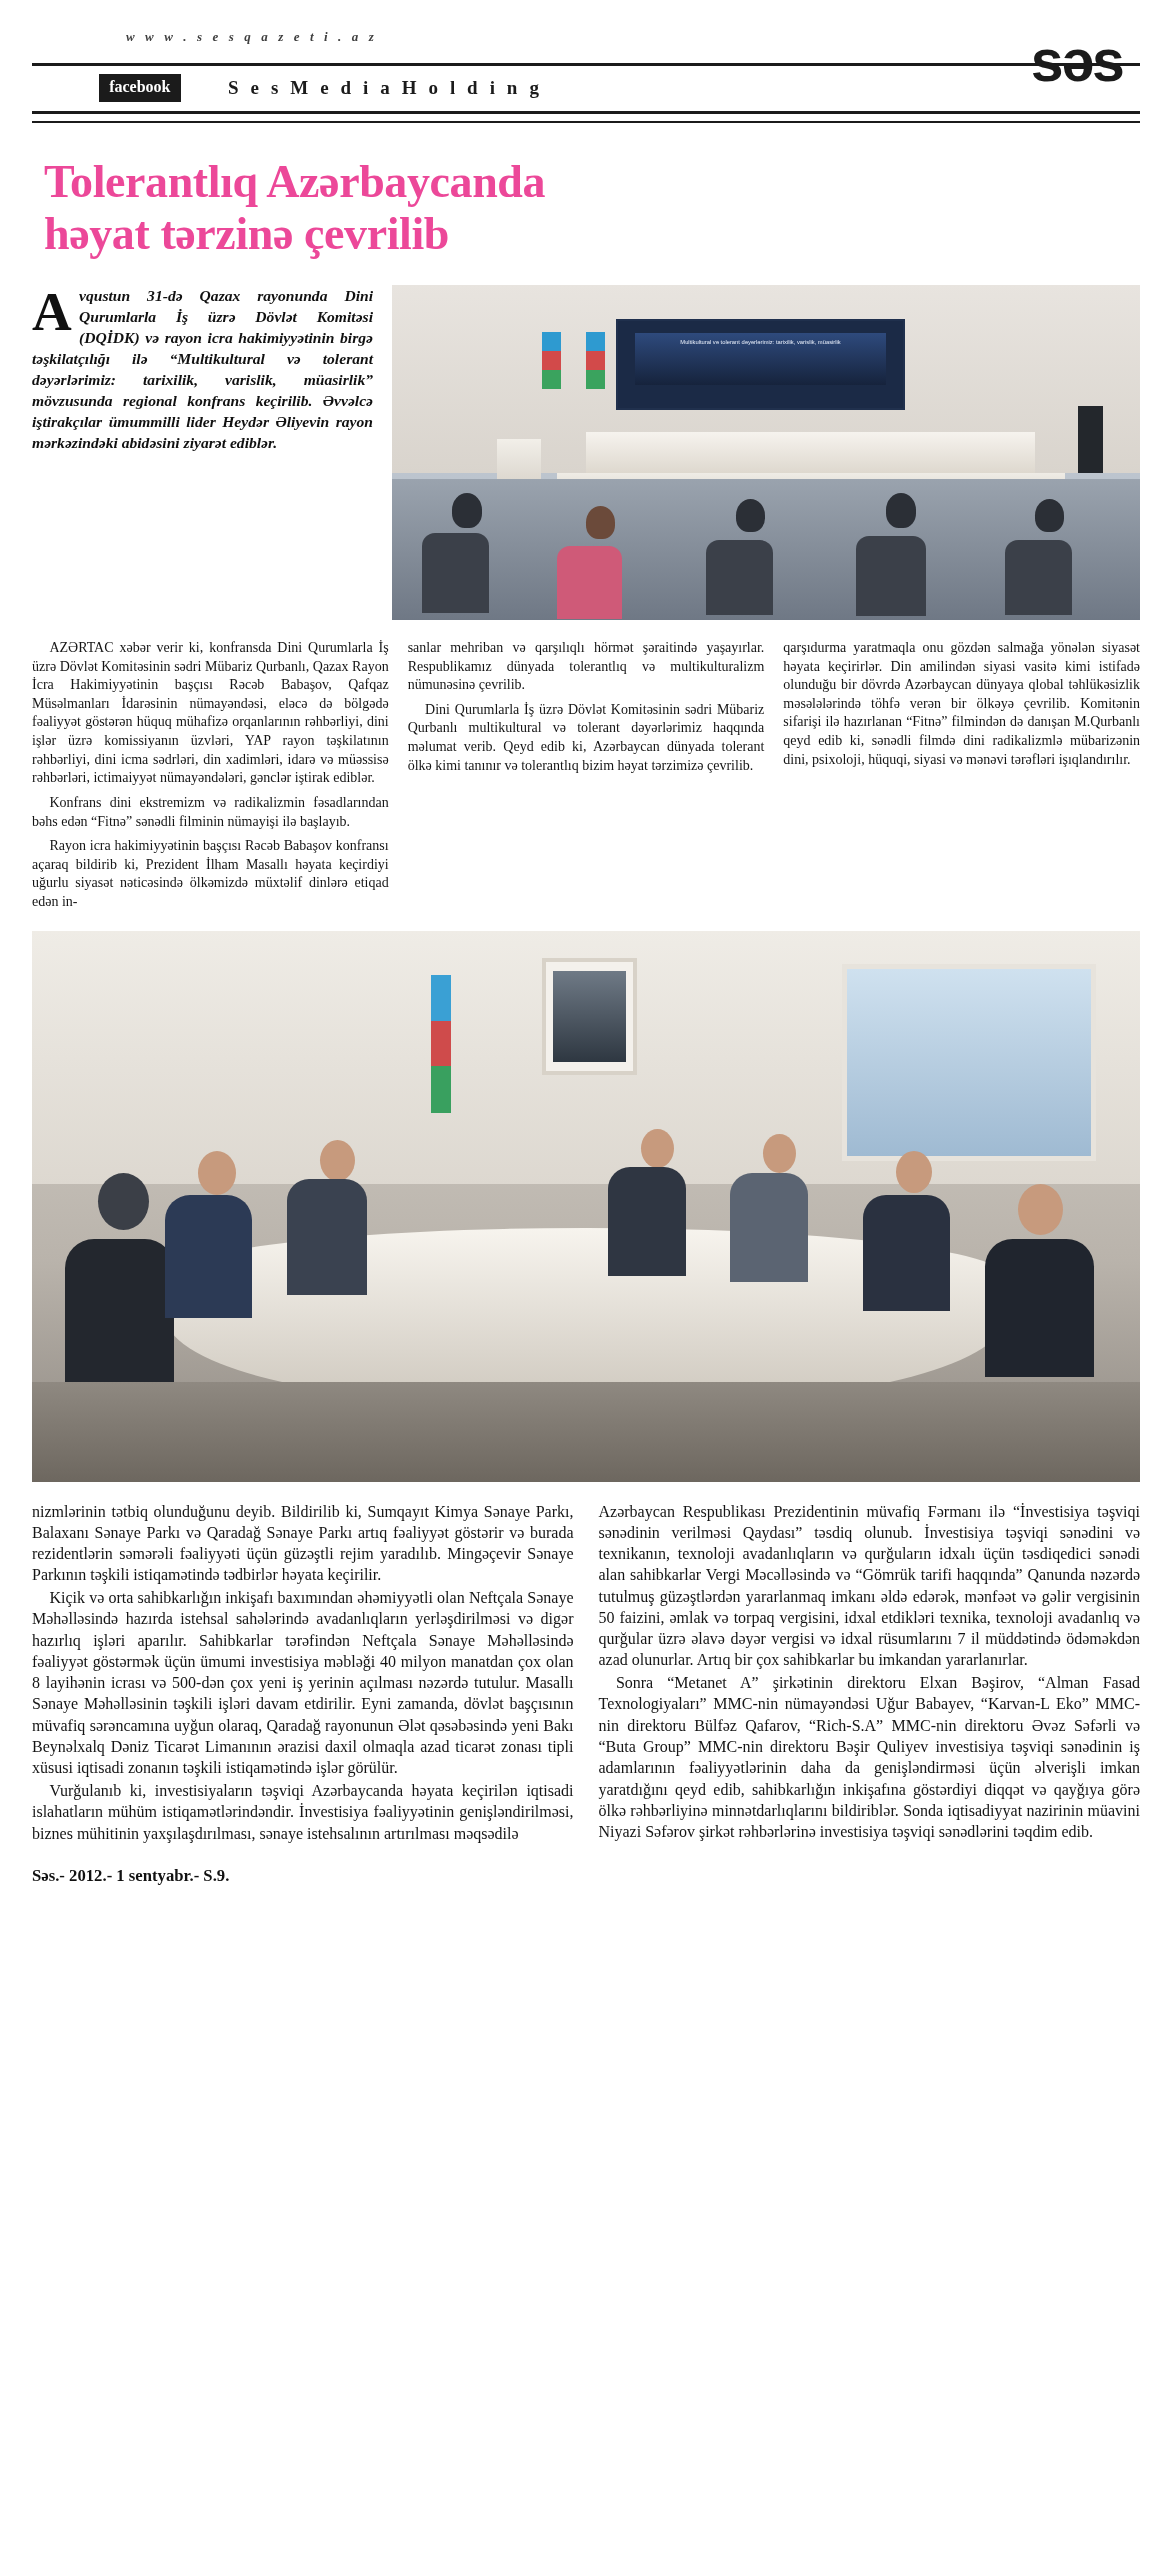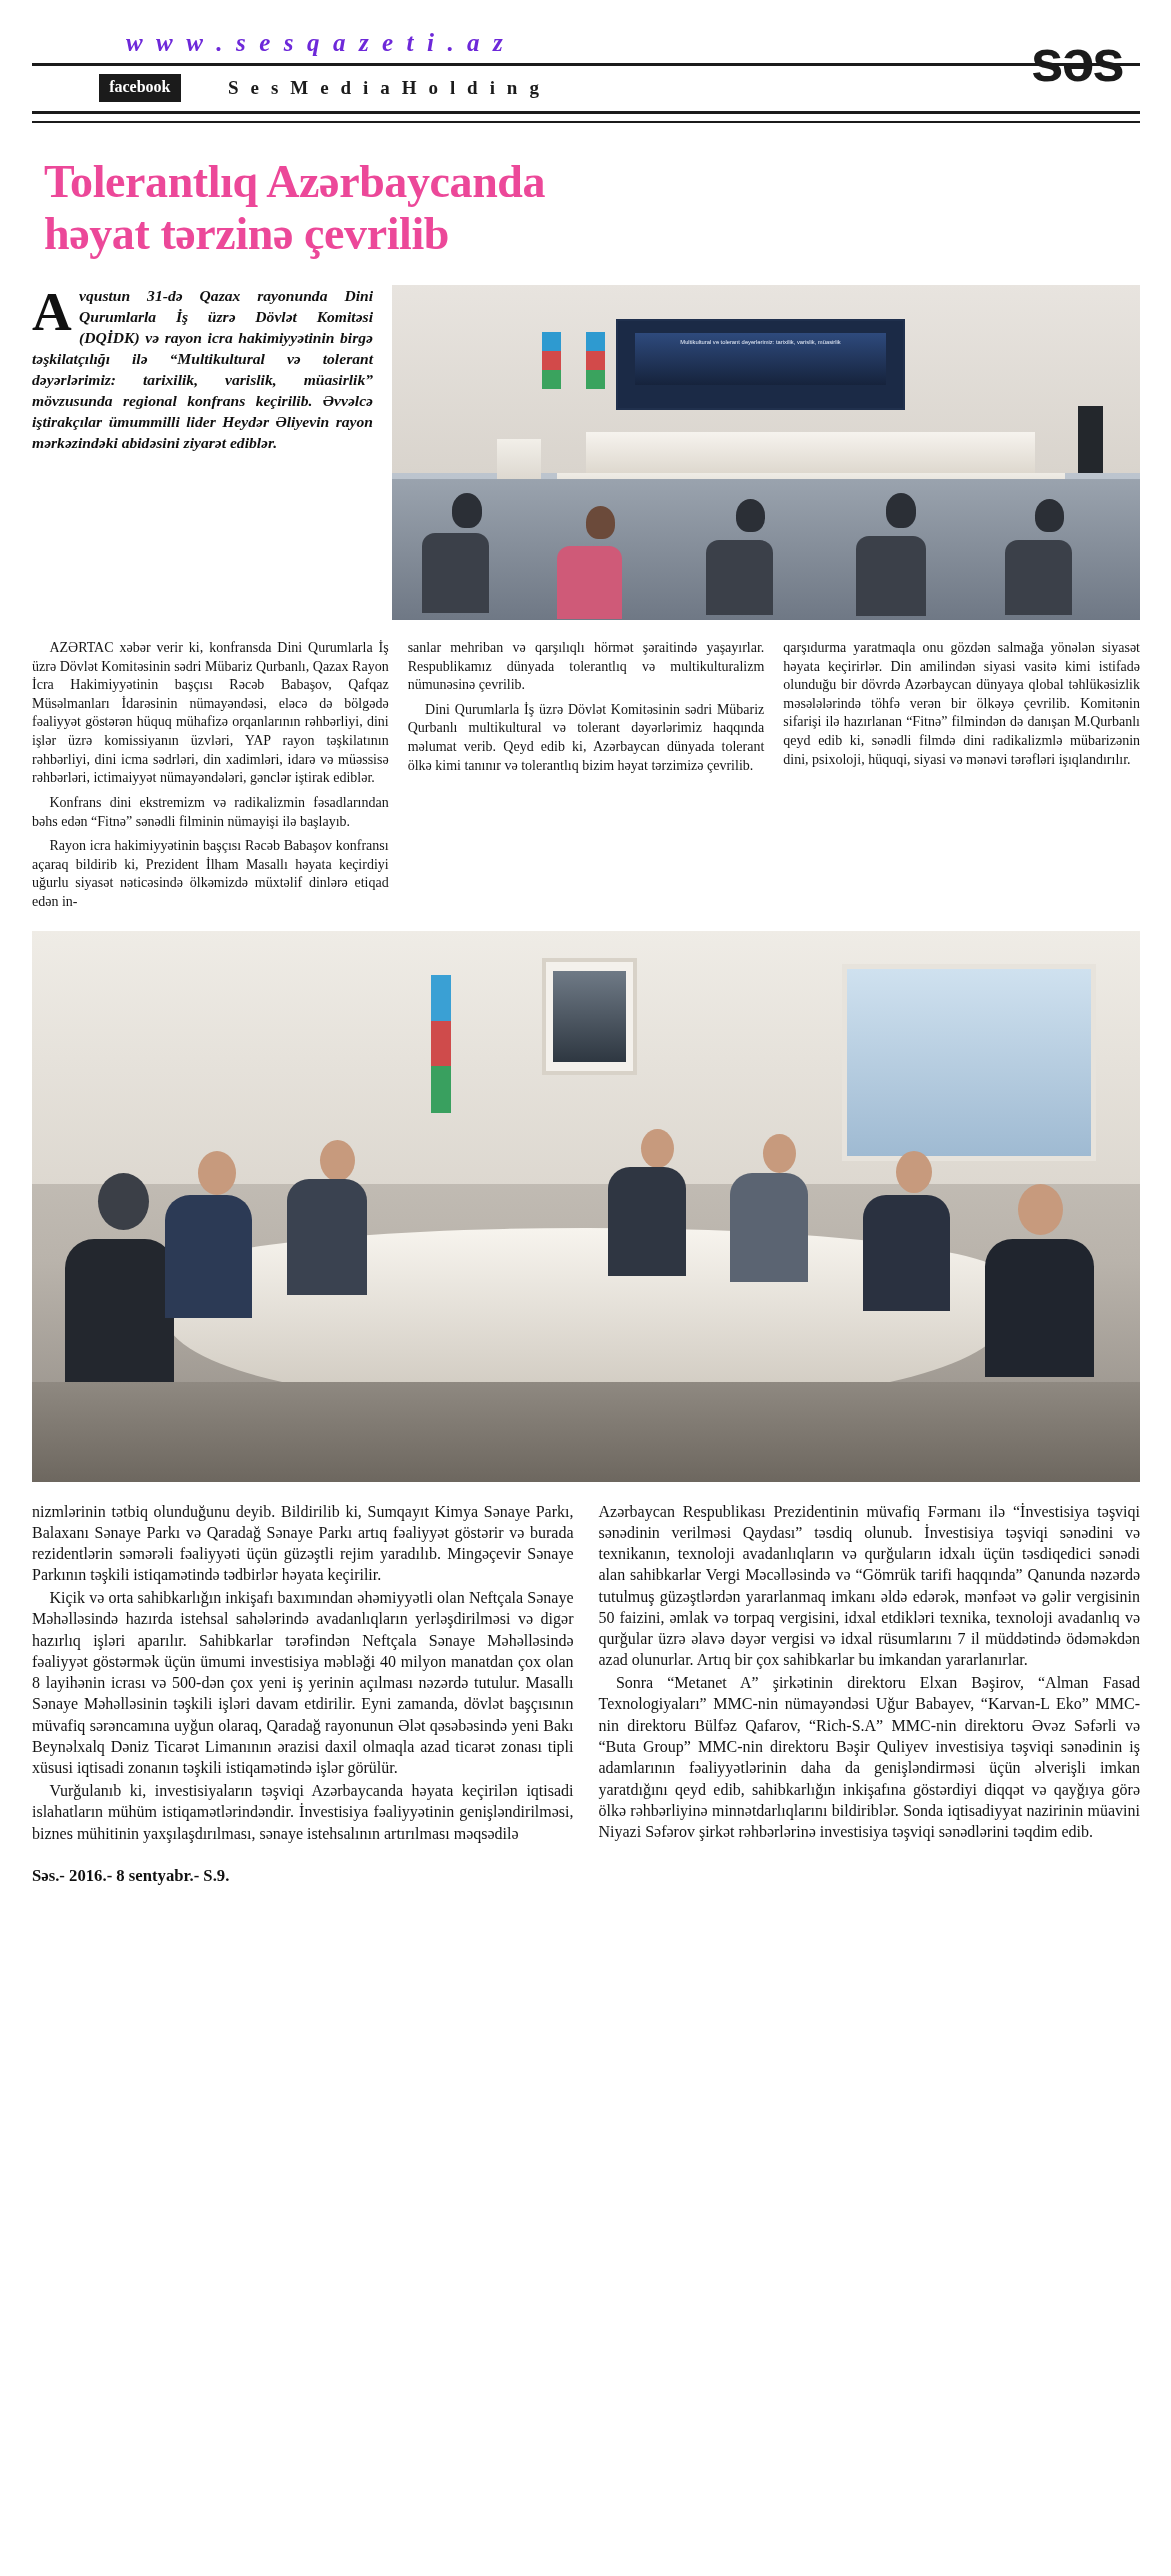--- a/index.html
+++ b/index.html
@@ -26,23 +26,23 @@
   
   .masthead {
     position: relative;
     margin: 25px 32px 0 32px;
     height: 102px;
   }
   .site-url {
     font-family: "Liberation Serif", serif;
     font-weight: bold;
     font-style: italic;
-    font-size: 25px;
+    font-size: 13px;
     letter-spacing: 3.6px;
-    color: #6d28d9;
+    color: #404040;
     margin-left: 94px;
     padding-top: 4.4px;
   }
   .masthead-rule {
     position: absolute;
     left: 0;
     right: 0;
     top: 38px;
     height: 2.9px;
     background: #1b1b1b;
@@ -379,16 +379,16 @@
       <p style="text-indent:0">nizmlərinin tətbiq olunduğunu deyib. Bildirilib ki, Sumqayıt Kimya Sənaye Parkı, Balaxanı Sənaye Parkı və Qaradağ Sənaye Parkı artıq fəaliyyət göstərir və burada rezidentlərin səmərəli fəaliyyəti üçün güzəştli rejim yaradılıb. Mingəçevir Sənaye Parkının təşkili istiqamətində tədbirlər həyata keçirilir.</p>
       <p>Kiçik və orta sahibkarlığın inkişafı baxımından əhəmiyyətli olan Neftçala Sənaye Məhəlləsində hazırda istehsal sahələrində avadanlıqların yerləşdirilməsi və digər hazırlıq işləri aparılır. Sahibkarlar tərəfindən Neftçala Sənaye Məhəlləsində fəaliyyət göstərmək üçün ümumi investisiya məbləği 40 milyon manatdan çox olan 8 layihənin icrası və 500-dən çox yeni iş yerinin açılması nəzərdə tutulur. Masallı Sənaye Məhəlləsinin təşkili işləri davam etdirilir. Eyni zamanda, dövlət başçısının müvafiq sərəncamına uyğun olaraq, Qaradağ rayonunun Ələt qəsəbəsində yeni Bakı Beynəlxalq Dəniz Ticarət Limanının ərazisi daxil olmaqla azad ticarət zonası tipli xüsusi iqtisadi zonanın təşkili istiqamətində işlər görülür.</p>
       <p>Vurğulanıb ki, investisiyaların təşviqi Azərbaycanda həyata keçirilən iqtisadi islahatların mühüm istiqamətlərindəndir. İnvestisiya fəaliyyətinin genişləndirilməsi, biznes mühitinin yaxşılaşdırılması, sənaye istehsalının artırılması məqsədilə</p>
     </div>
     <div class="bcol">
       <p style="text-indent:0">Azərbaycan Respublikası Prezidentinin müvafiq Fərmanı ilə “İnvestisiya təşviqi sənədinin verilməsi Qaydası” təsdiq olunub. İnvestisiya təşviqi sənədini və texnikanın, texnoloji avadanlıqların və qurğuların idxalı üçün təsdiqedici sənədi alan sahibkarlar Vergi Məcəlləsində və “Gömrük tarifi haqqında” Qanunda nəzərdə tutulmuş güzəştlərdən yararlanmaq imkanı əldə edərək, mənfəət və gəlir vergisinin 50 faizini, əmlak və torpaq vergisini, idxal etdikləri texnika, texnoloji avadanlıq və qurğular üzrə əlavə dəyər vergisi və idxal rüsumlarını 7 il müddətində ödəməkdən azad olunurlar. Artıq bir çox sahibkarlar bu imkandan yararlanırlar.</p>
       <p>Sonra “Metanet A” şirkətinin direktoru Elxan Bəşirov, “Alman Fasad Texnologiyaları” MMC-nin nümayəndəsi Uğur Babayev, “Karvan-L Eko” MMC-nin direktoru Bülfəz Qafarov, “Rich-S.A” MMC-nin direktoru Əvəz Səfərli və “Buta Group” MMC-nin direktoru Bəşir Quliyev investisiya təşviqi sənədinin iş adamlarının fəaliyyətlərinin daha da genişləndirməsi üçün əlverişli imkan yaratdığını qeyd edib, sahibkarlığın inkişafına göstərdiyi diqqət və qayğıya görə ölkə rəhbərliyinə minnətdarlıqlarını bildiriblər. Sonda iqtisadiyyat nazirinin müavini Niyazi Səfərov şirkət rəhbərlərinə investisiya təşviqi sənədlərini təqdim edib.</p>
     </div>
   </div>
 
-  <div class="footer">Səs.- 2016.- 8 sentyabr.- S.9.</div>
+  <div class="footer">Səs.- 2012.- 1 sentyabr.- S.9.</div>
 
 </div>
 
 
 </body></html>

